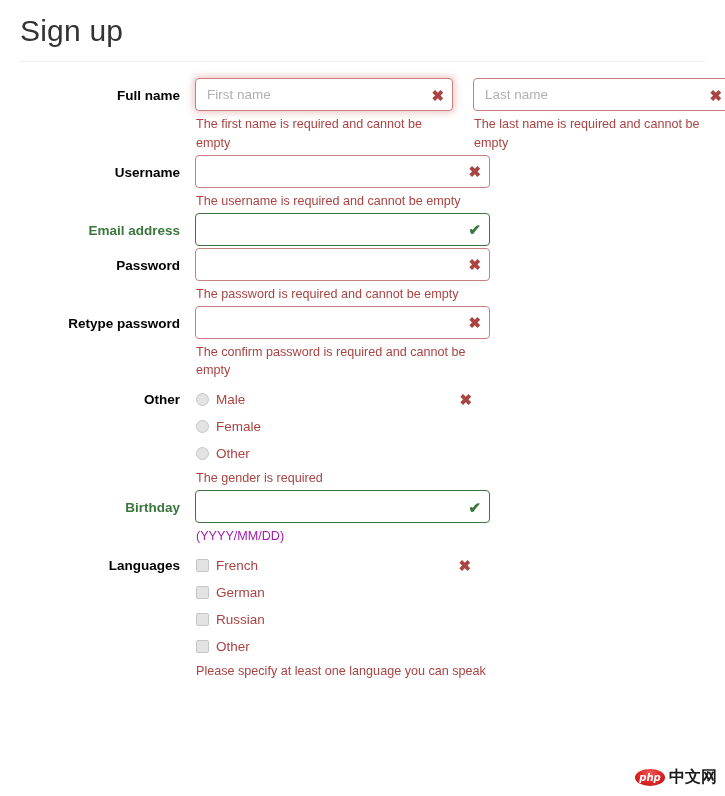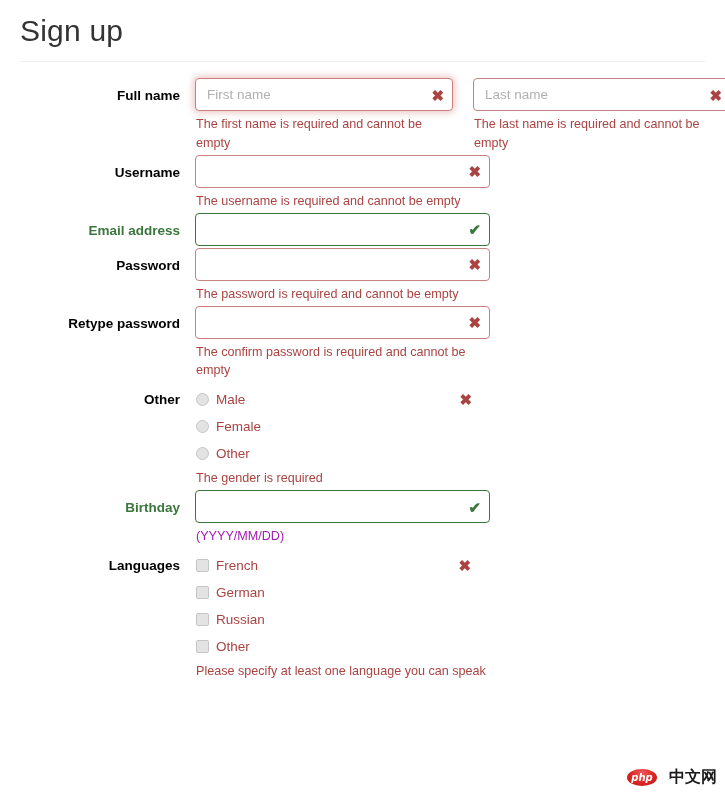--- a/index.html
+++ b/index.html
@@ -161,21 +161,21 @@
     line-height: 1;
   }
 
   
   .watermark {
     position: absolute;
     right: 8px;
     bottom: 8px;
     display: flex;
     align-items: center;
-    gap: 12px;
+    gap: 4px;
   }
   .wm-badge {
     width: 30px;
     height: 17px;
     border-radius: 50%;
     background: radial-gradient(ellipse at 50% 25%, #f05a5a 0%, #e12b2b 45%, #c00d0d 100%);
     color: #ffffff;
     font-size: 10px;
     font-weight: bold;
     font-style: italic;

